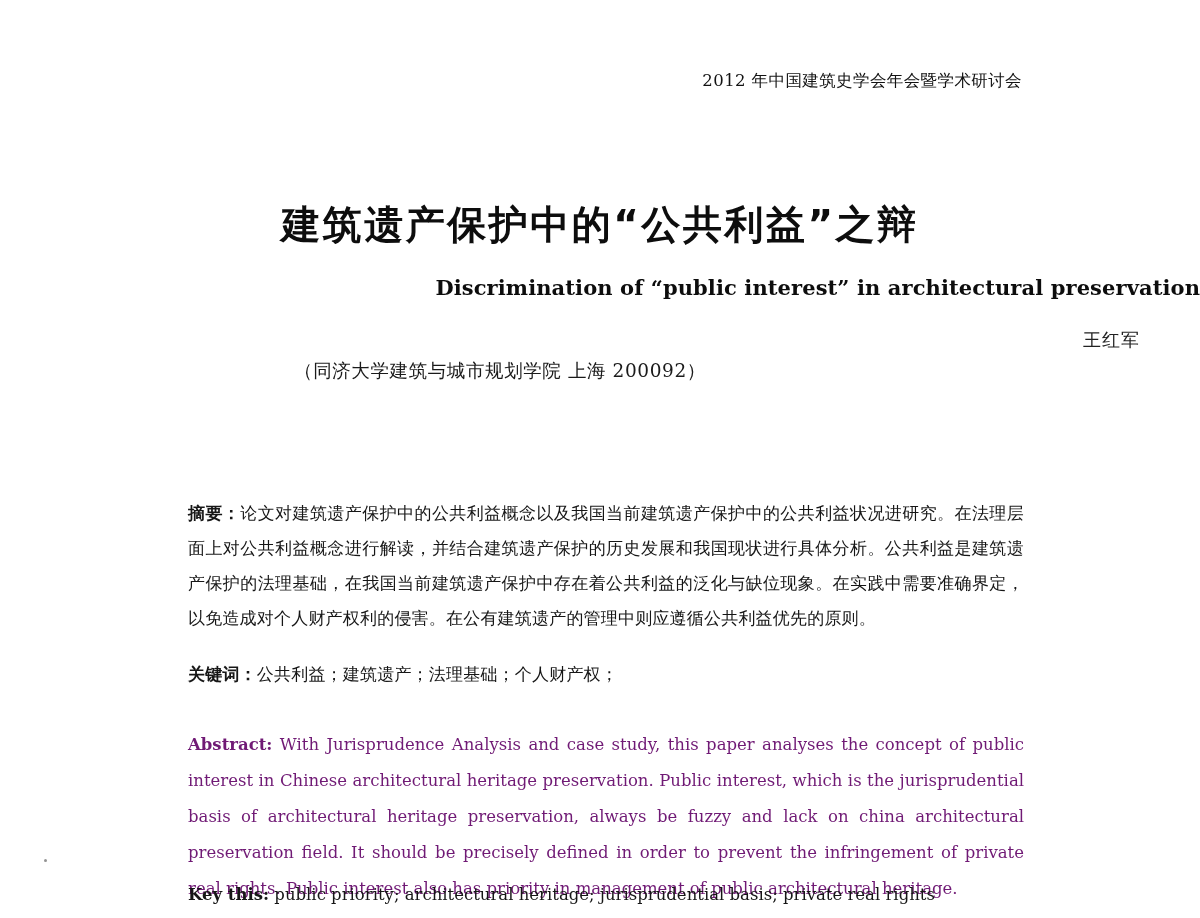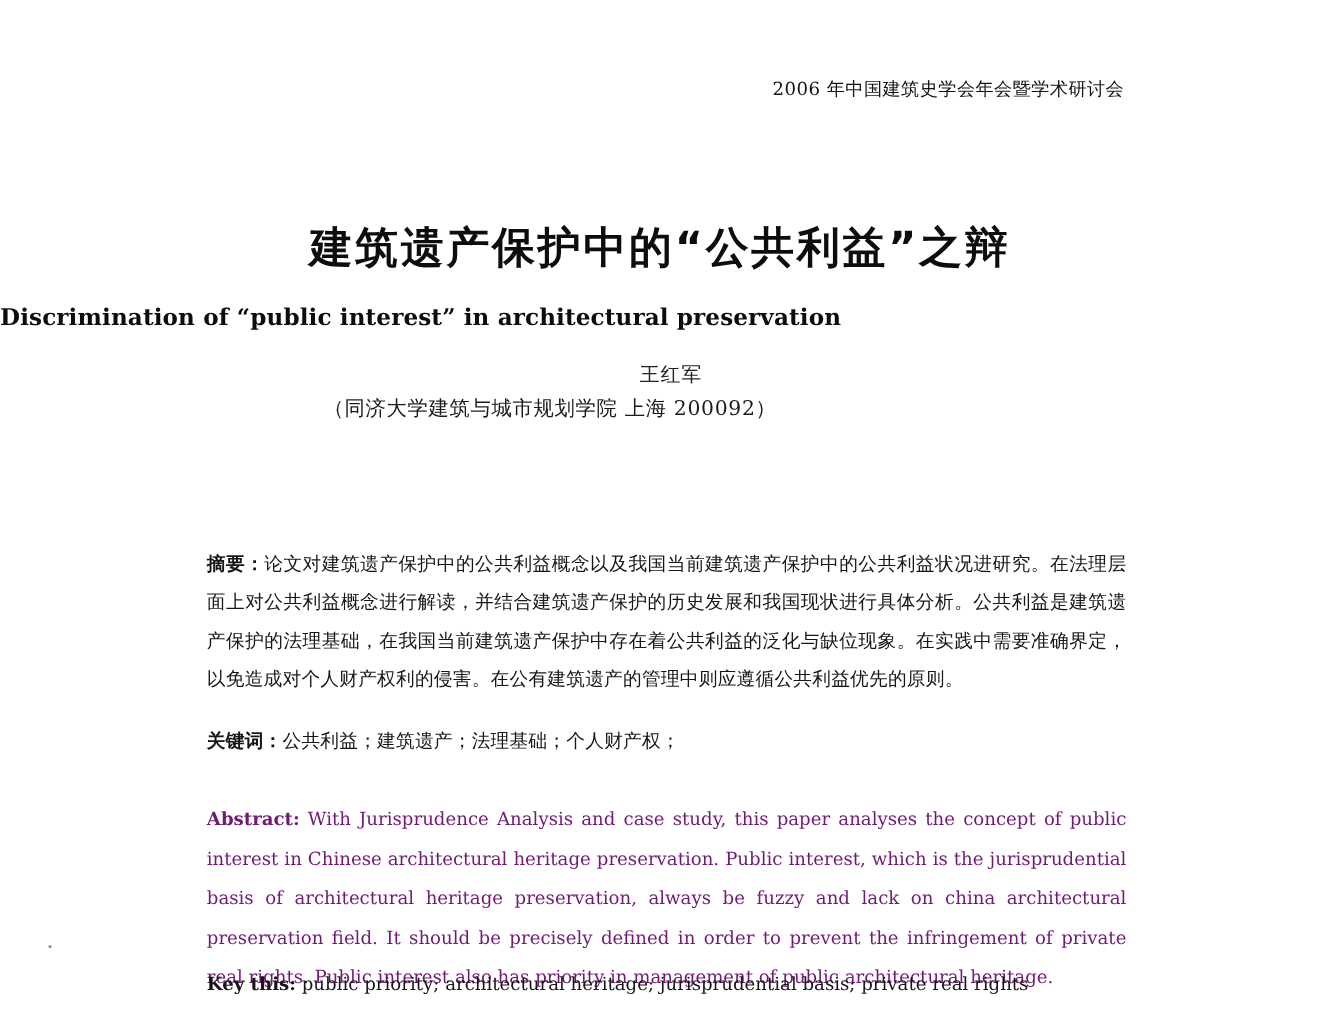--- a/index.html
+++ b/index.html
@@ -42,39 +42,38 @@
     font-weight: bold;
     font-size: 39px;
     letter-spacing: 2.5px;
     color: #0d0d0d;
   }
   .title-en {
     position: absolute;
     top: 258px;
     left: 0;
     width: 1200px;
-    text-align: left;
+    text-align: right;
     font-family: "DejaVu Serif", "Liberation Serif", serif;
     font-weight: bold;
     font-size: 21px;
     letter-spacing: 0.1px;
     color: #0d0d0d;
   }
 
   
   .author-name {
     position: absolute;
     top: 328px;
     left: 0;
     width: 1140px;
-    text-align: center;
+    text-align: right;
     font-size: 18px;
     letter-spacing: 1px;
     color: #222;
-    margin-left: 40px;
   }
   .author-affil {
     position: absolute;
     top: 358px;
     left: 0;
     width: 1000px;
     text-align: center;
     font-size: 18.5px;
     letter-spacing: 0.6px;
     color: #1a1a1a;
@@ -133,21 +132,21 @@
     border-radius: 50%;
     opacity: 0.75;
   }
   .speck-left { left: 44px; top: 859px; }
 </style>
 </head>
 <body>
 
 <div class="page">
 
-  <div class="running-header">2006 年中国建筑史学会年会暨学术研讨会</div>
+  <div class="running-header">2012 年中国建筑史学会年会暨学术研讨会</div>
 
   <h1 class="title-cn">建筑遗产保护中的“公共利益”之辩</h1>
 
   <h2 class="title-en">Discrimination of “public interest” in architectural preservation</h2>
 
   <div class="author-name">王红军</div>
 
   <div class="author-affil">（同济大学建筑与城市规划学院  上海 200092）</div>
 
   <div class="body-block cn-abstract">

